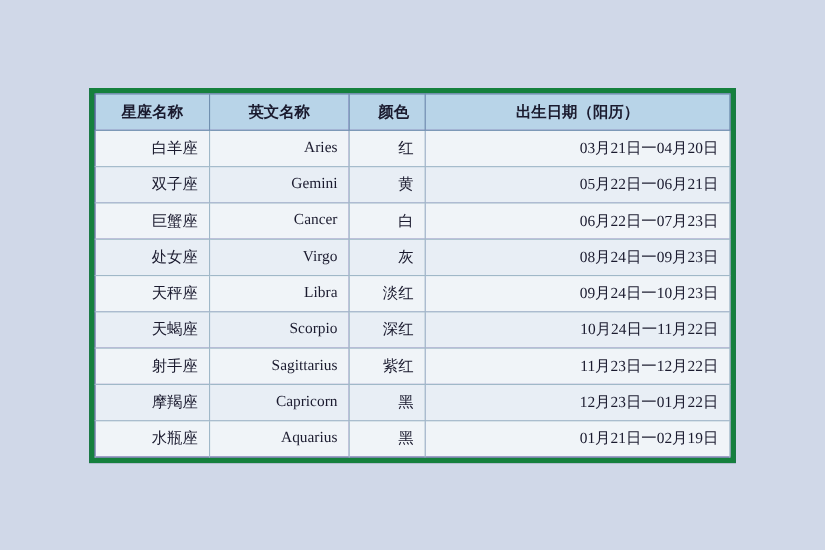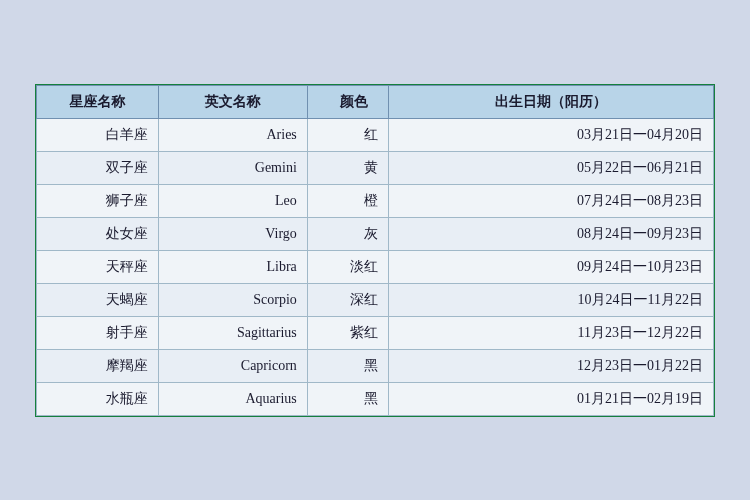--- a/index.html
+++ b/index.html
@@ -14,22 +14,22 @@
       background-color: #d0d8e8;
       display: flex;
       align-items: center;
       justify-content: center;
       font-family: "SimSun", "宋体", serif;
       font-size: 14px;
     }
 
     .table-container {
       background-color: #4c1d95;
-      border: 1px solid #15803d;
-      width: 680px;
+      border: 5px solid #15803d;
+      width: 588px;
     }
 
     table {
       width: 100%;
       border-collapse: collapse;
     }
 
     thead tr th {
       background-color: #b8d4e8;
       border: 1px solid #7090b0;
@@ -78,24 +78,24 @@
           <td>红</td>
           <td>03月21日一04月20日</td>
         </tr>
         <tr>
           <td>双子座</td>
           <td>Gemini</td>
           <td>黄</td>
           <td>05月22日一06月21日</td>
         </tr>
         <tr>
-          <td>狮子座</td>
-          <td>Leo</td>
-          <td>橙</td>
-          <td>07月24日一08月23日</td>
+          <td>巨蟹座</td>
+          <td>Cancer</td>
+          <td>白</td>
+          <td>06月22日一07月23日</td>
         </tr>
         <tr>
           <td>处女座</td>
           <td>Virgo</td>
           <td>灰</td>
           <td>08月24日一09月23日</td>
         </tr>
         <tr>
           <td>天秤座</td>
           <td>Libra</td>

